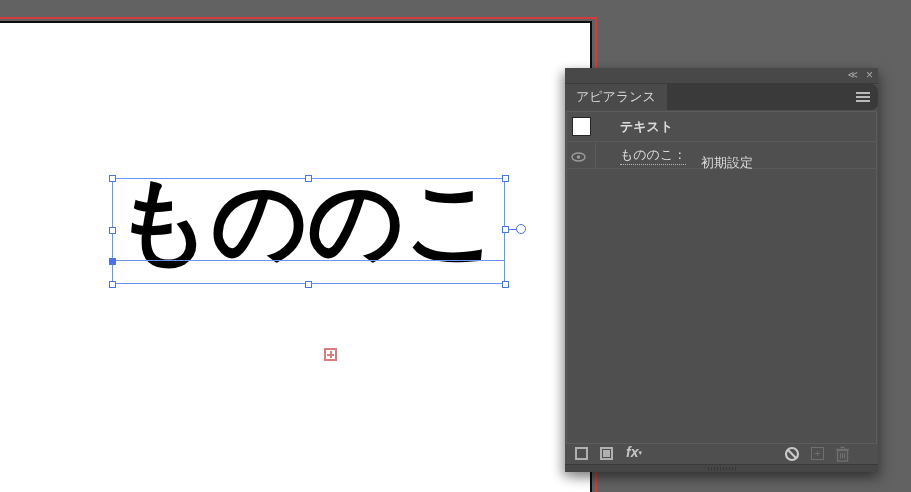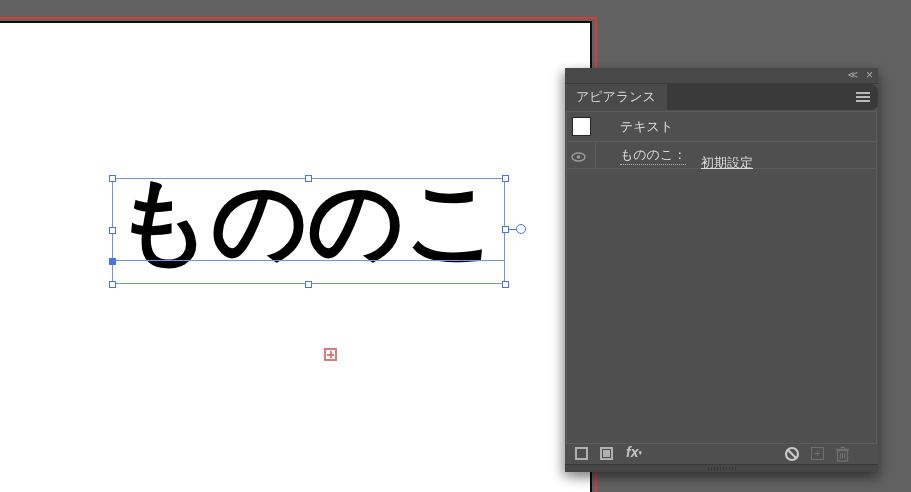--- a/index.html
+++ b/index.html
@@ -47,30 +47,30 @@
 
   .panel-tabs { position:relative; height:26px; background:#3a3a3a;border-radius:7px; }
   .tab { display:inline-block; height:26px; line-height:26px; padding:0 11px; background:#4a4a4a;
          color:#d6d6d6; font-size:13px; }
   .icon-menu { position:absolute; right:8px; top:8px; width:14px; }
   .icon-menu i { display:block; height:2px; background:#b9b9b9; margin-bottom:2px; }
 
   .panel-list { position:absolute; left:1px; right:1px; top:43px; bottom:28px;
                 border:1px solid #5c5c5c; }
   .row { position:relative; border-bottom:1px solid #5a5a5a; font-size:13px; color:#dadada; }
-  .row-1 { height:30px; }
+  .row-1 { height:30px;font-weight:bold; }
   .row-2 { height:22px; }
   .row-3 { height:27px; }
   .row-label { position:absolute; left:53px; top:0; bottom:0; display:flex; align-items:center; }
   .swatch { position:absolute; left:5px; top:5px; width:19px; height:19px; background:#ffffff;
             border:1px solid #262626; }
   .eye { position:absolute; left:4px; top:8px; }
   .row-divider { position:absolute; left:28px; top:0; bottom:0; width:1px; background:#5a5a5a; }
   .opacity-link { border-bottom:1px dotted #b5b5b5; }
-  .row-value { position:absolute; left:134px; top:16px; bottom:0; display:flex; align-items:center;text-decoration:underline; }
+  .row-value { position:absolute; left:134px; top:16px; bottom:0; display:flex; align-items:center; }
 
   .panel-toolbar { position:absolute; left:0; right:0; bottom:8px; height:20px; }
   .tb-icon { position:absolute; }
   .sq-stroke { left:10px; top:3px; width:13px; height:13px; border:2px solid #b0b0b0; }
   .sq-fill { left:35px; top:3px; width:13px; height:13px; border:2px solid #b0b0b0; }
   .sq-fill i { position:absolute; left:1px; top:1px; width:7px; height:7px; background:#b0b0b0; display:block; }
   .fx { left:61px; top:0px; font-size:14px; font-style:italic; color:#c6c6c6; font-weight:bold; }
   .fx .caret { font-size:7px; font-style:normal; vertical-align:2px; }
   .sq-plus { left:246px; top:3px; width:13px; height:13px; border:1px solid #6f6f6f; color:#6f6f6f;
              font-size:11px; line-height:11px; text-align:center; }

